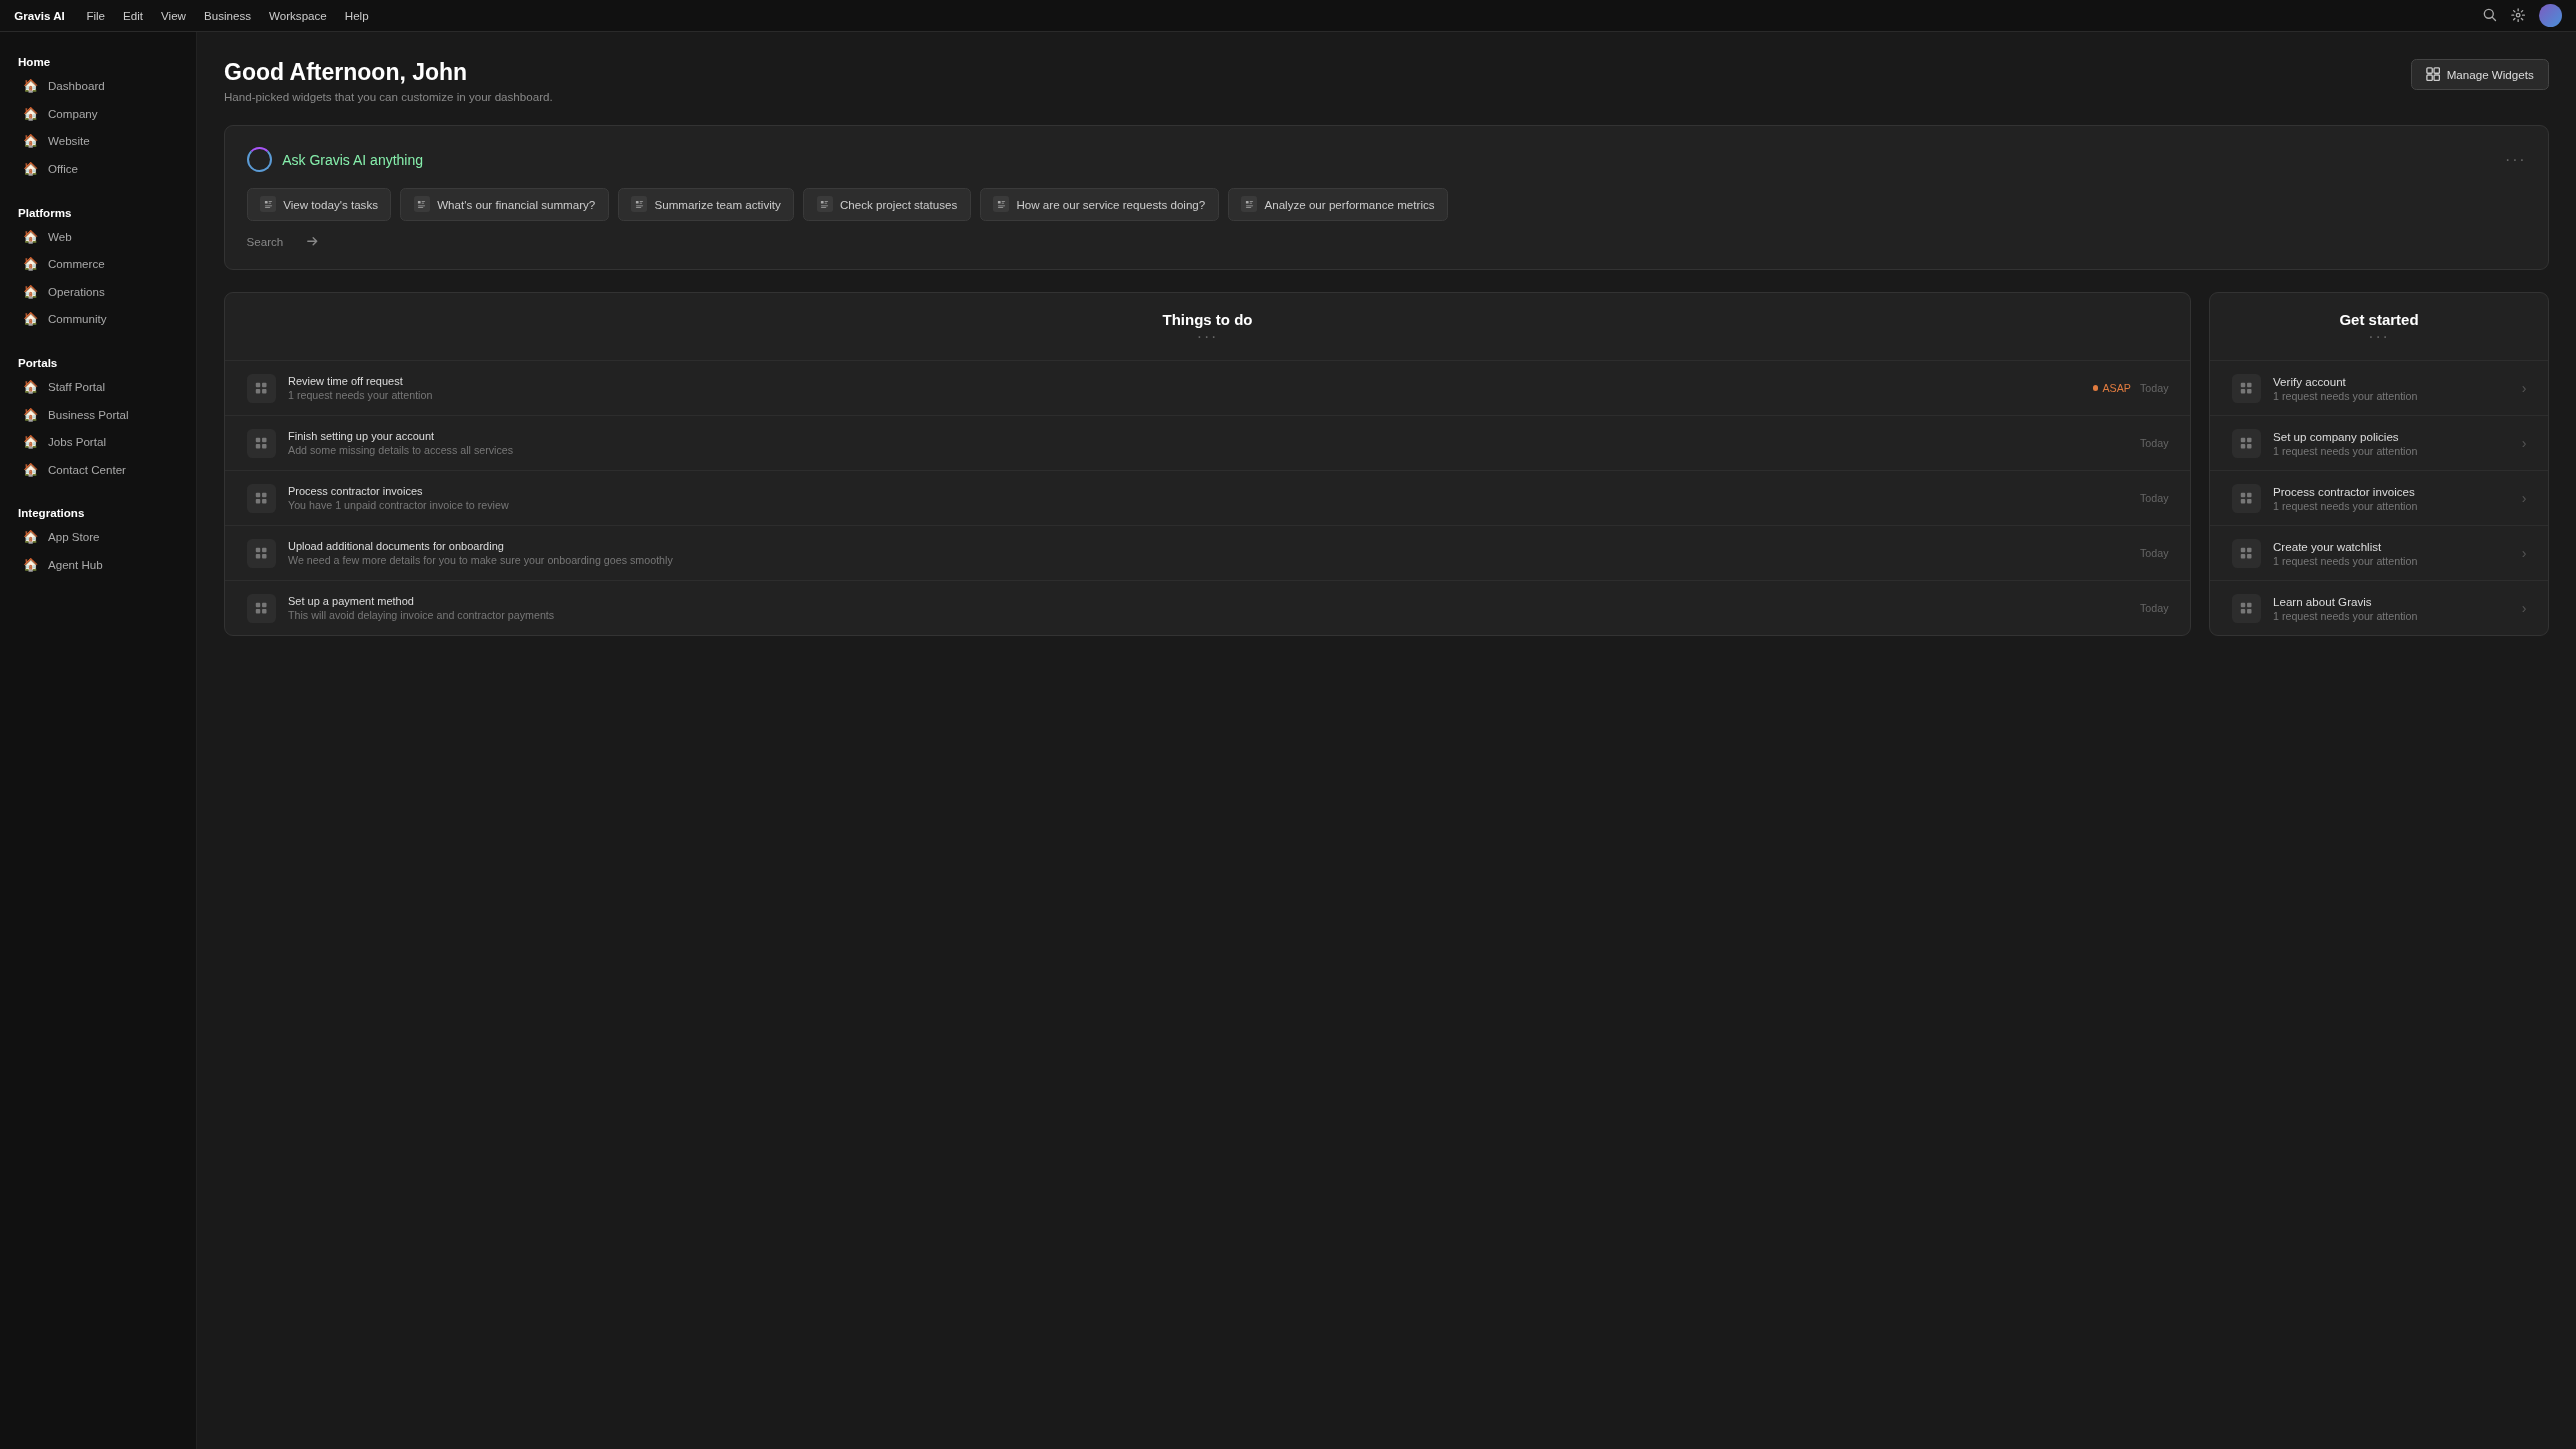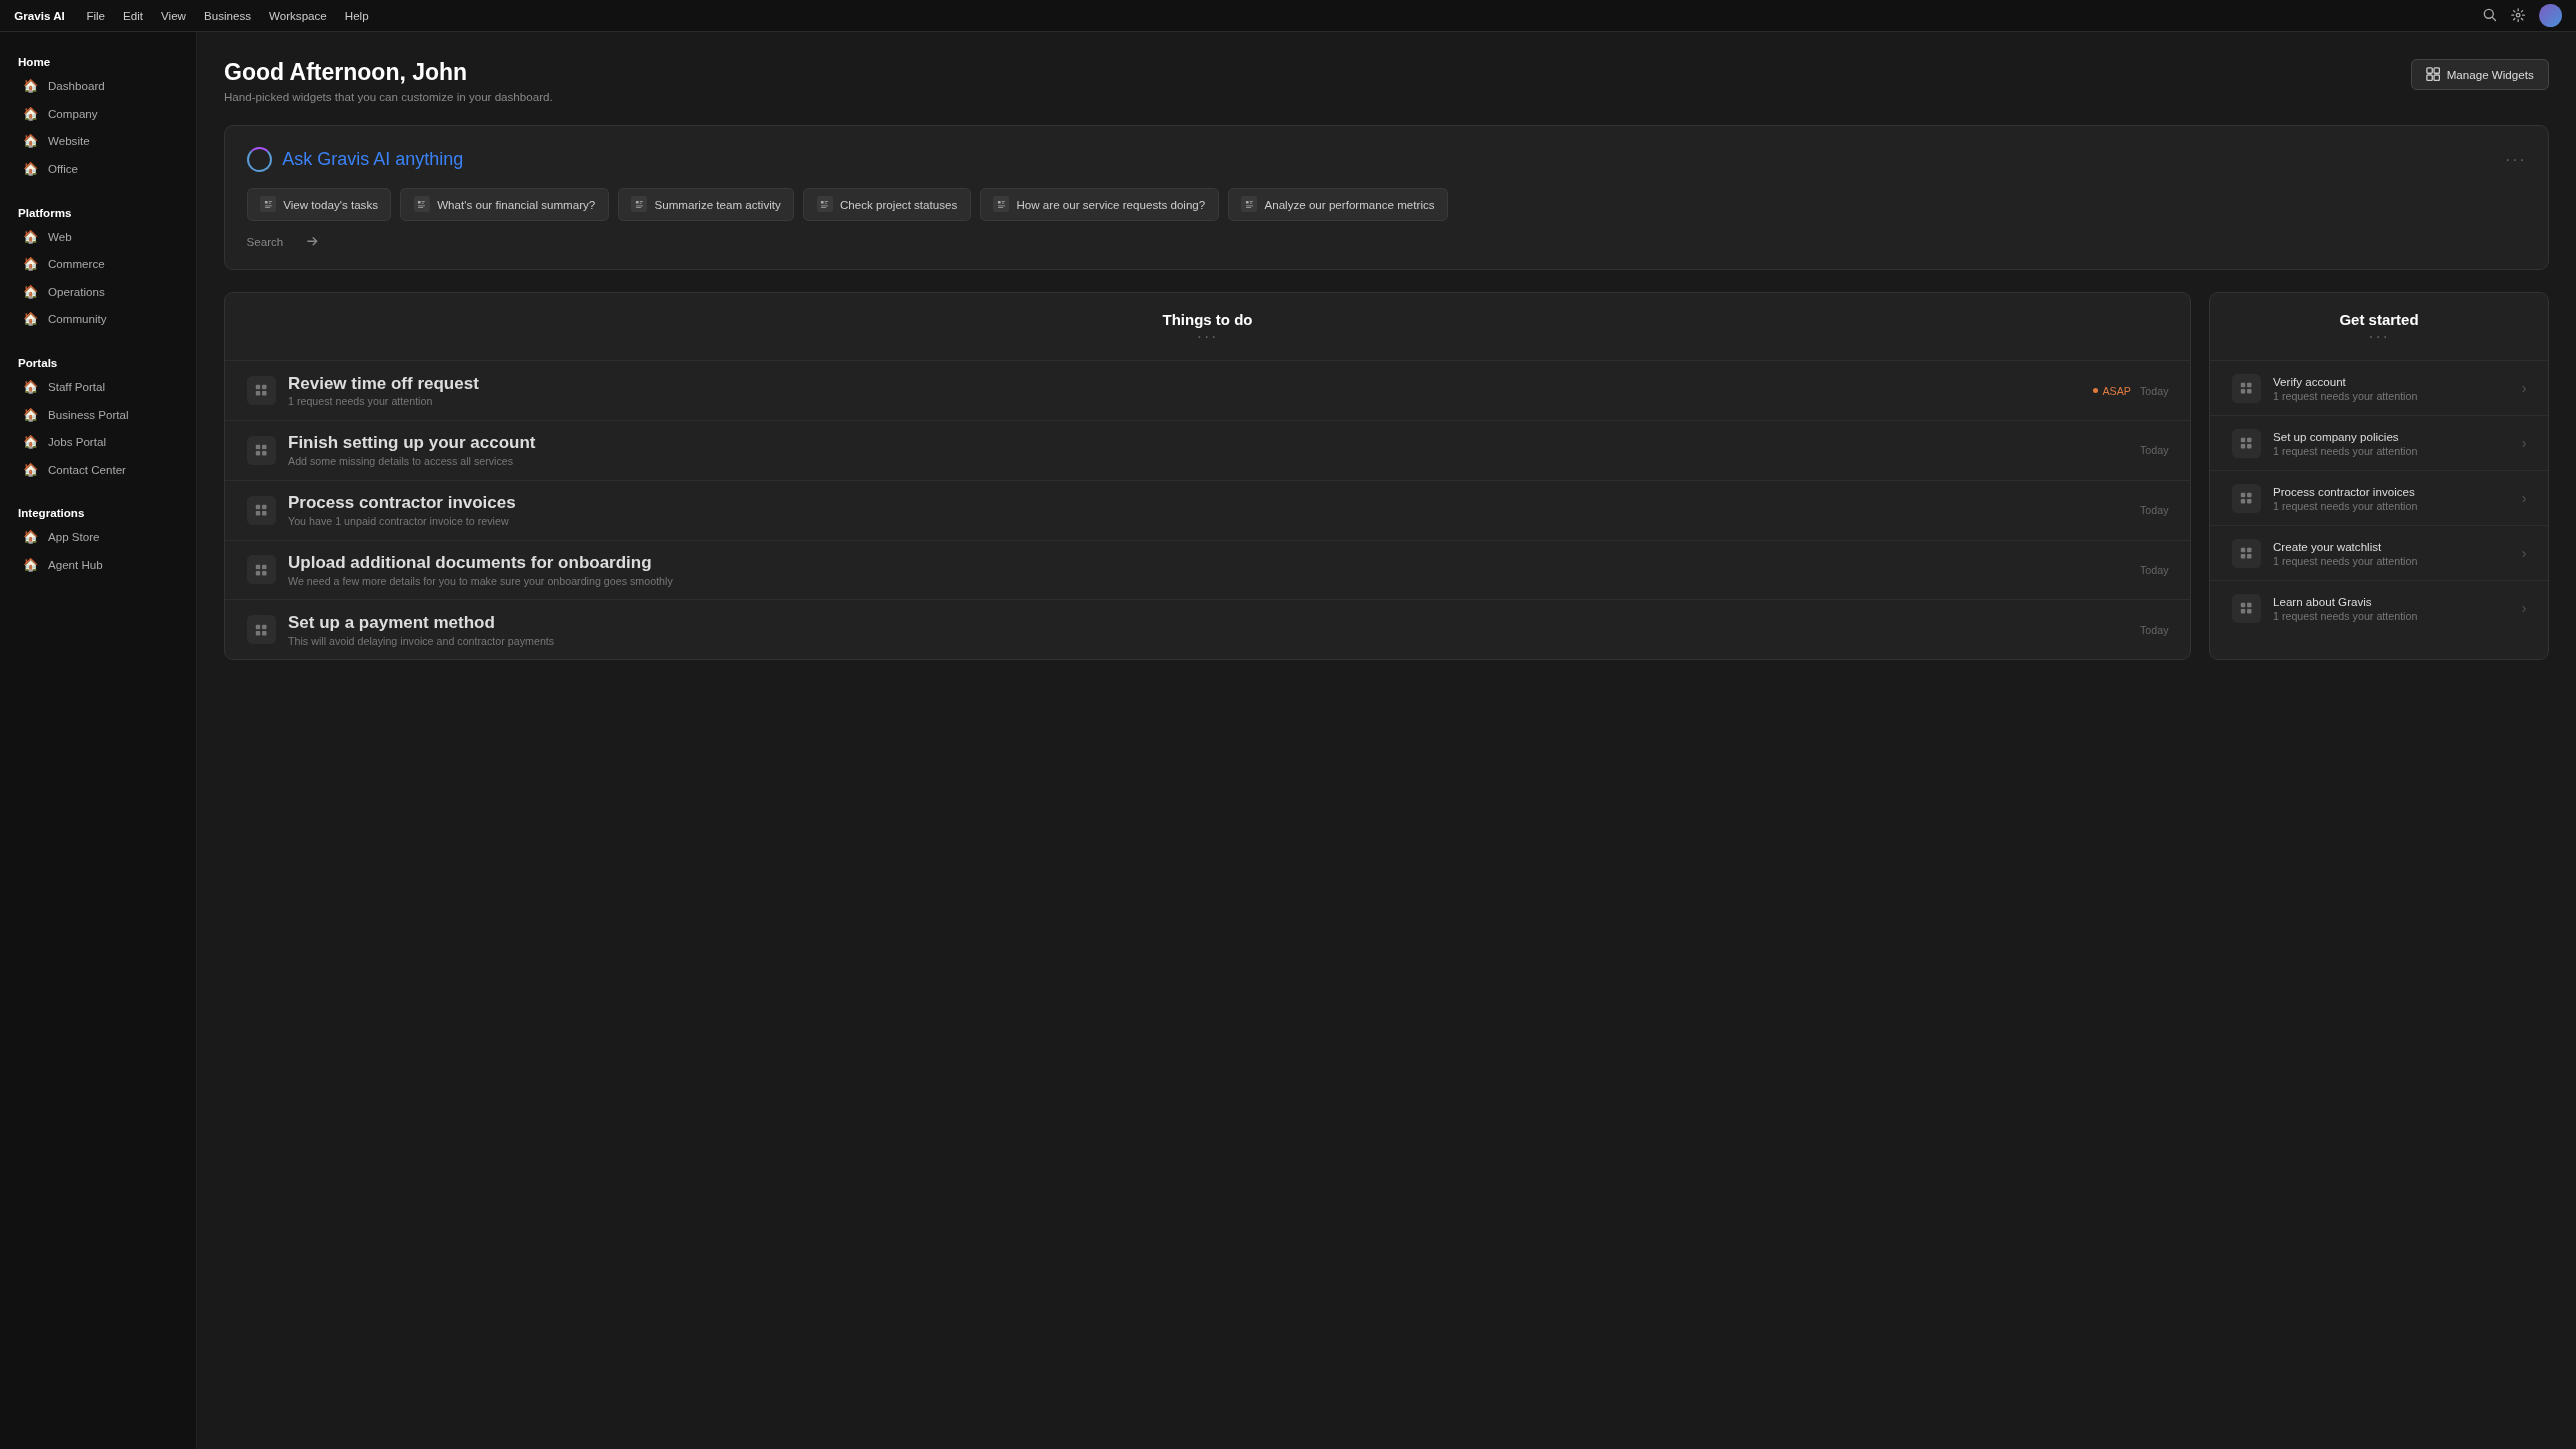--- a/index.html
+++ b/index.html
@@ -159,22 +159,22 @@
     .ai-logo {
       width: 25px;
       height: 25px;
       border-radius: 50%;
       border: 2.7px solid #5b9bd5;
       border-top-color: #a855f7;
       border-right-color: #5b9bd5;
       flex-shrink: 0;
     }
     .ai-placeholder {
-      color: #3b82f6;
-      font-size: 18px;
+      color: #86efac;
+      font-size: 14px;
       flex: 1;
     }
     .ai-more {
       color: #666;
       cursor: pointer;
       font-size: 16px;
       letter-spacing: 1.8px;
     }
     .ai-chips {
       display: flex;
@@ -264,22 +264,22 @@
       display: flex;
       align-items: center;
       justify-content: center;
       flex-shrink: 0;
       font-size: 12.5px;
     }
     .todo-item-content {
       flex: 1;
     }
     .todo-item-title {
-      font-size: 17px;
-      font-weight: 700;
+      font-size: 11px;
+      font-weight: 400;
       color: #ddd;
       margin-bottom: 1.8px;
     }
     .todo-item-subtitle {
       font-size: 10.7px;
       color: #777;
     }
     .todo-item-meta {
       display: flex;
       align-items: center;

